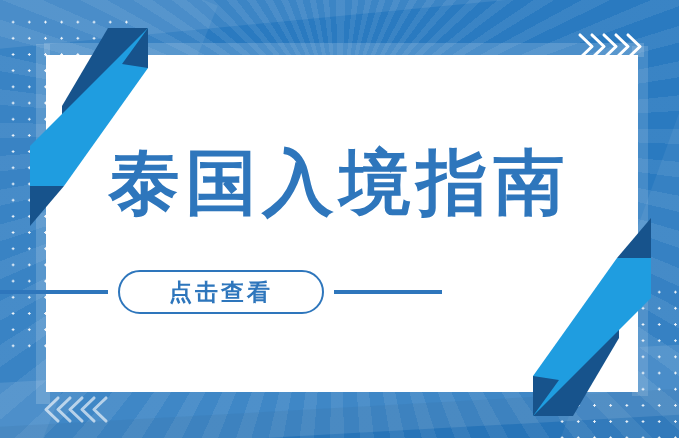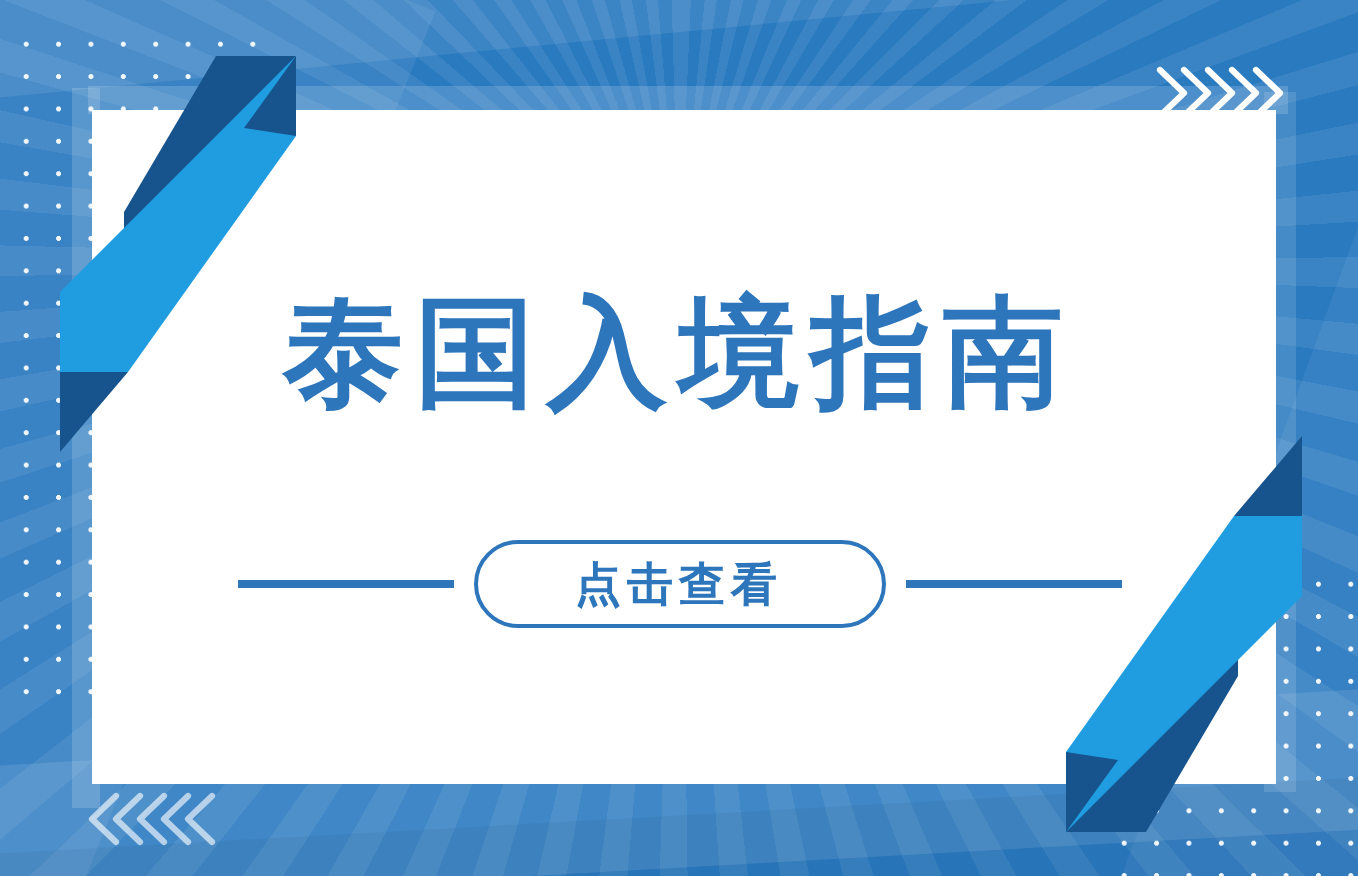--- a/index.html
+++ b/index.html
@@ -152,38 +152,37 @@
   .chev-tr { left: 576px; top: 30px; }
   .chev-bl { left: 38px; top: 393px; }
 
   
   .headline {
     position: absolute;
     left: 0;
     right: 0;
     top: 147px;
     text-align: center;
-    font-size: 60px;
+    font-size: 71px;
     line-height: 1;
     font-weight: bold;
     letter-spacing: 6px;
     color: #2e76bc;
     white-space: nowrap;
   }
 
   
   .cta-row {
     position: absolute;
     left: 0;
     right: 0;
     top: 268px;
     height: 48px;
     display: flex;
     align-items: center;
-    justify-content: center;
     gap: 12px;
   }
   .cta-line {
     width: 108px;
     height: 4px;
     background: #2e76bc;
   }
   .cta-button {
     position: relative;
     margin: 0 -2px;

